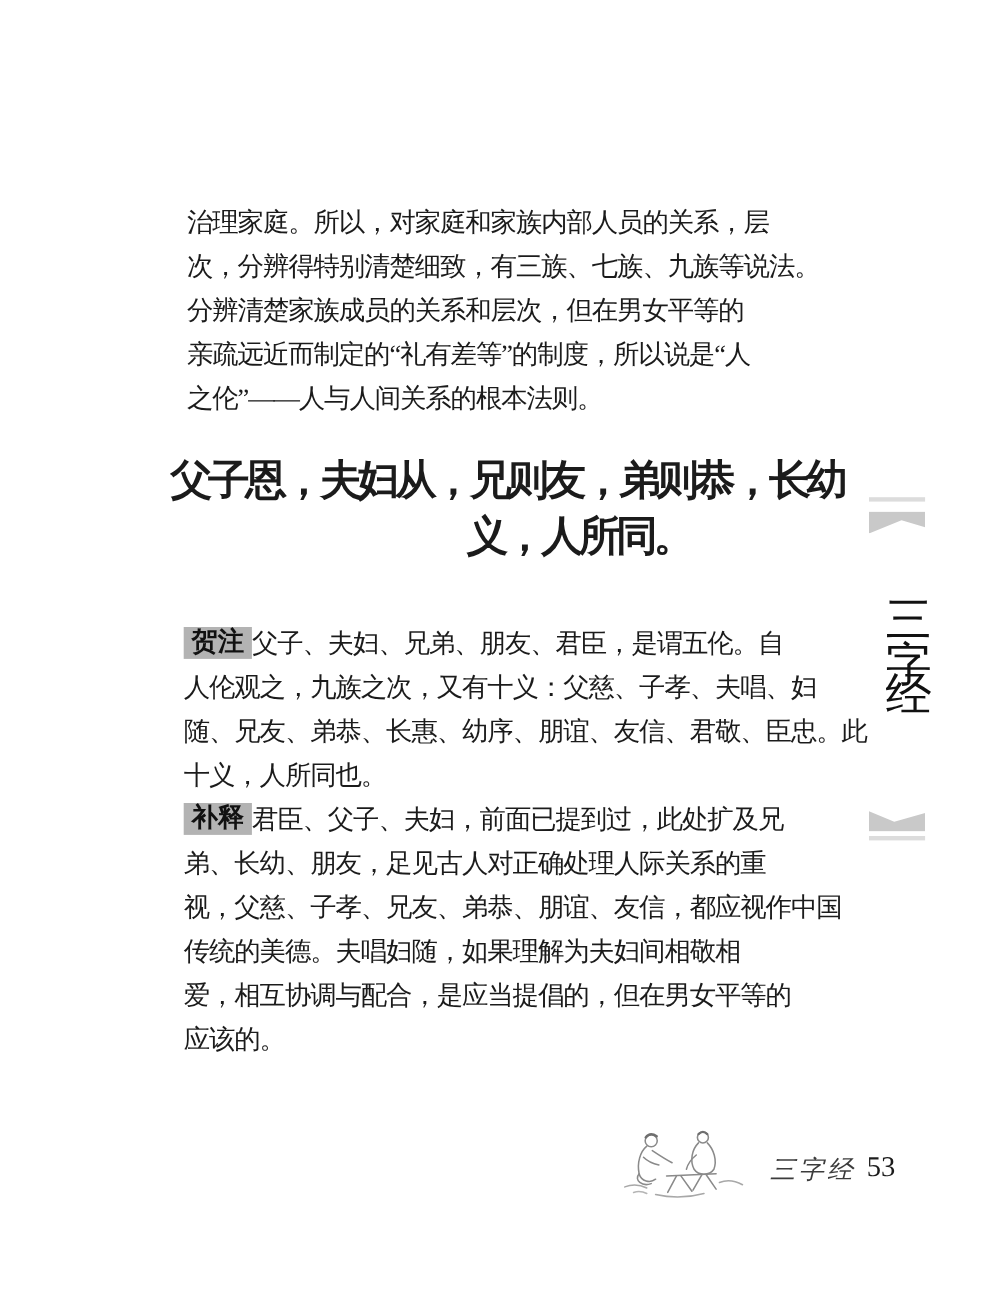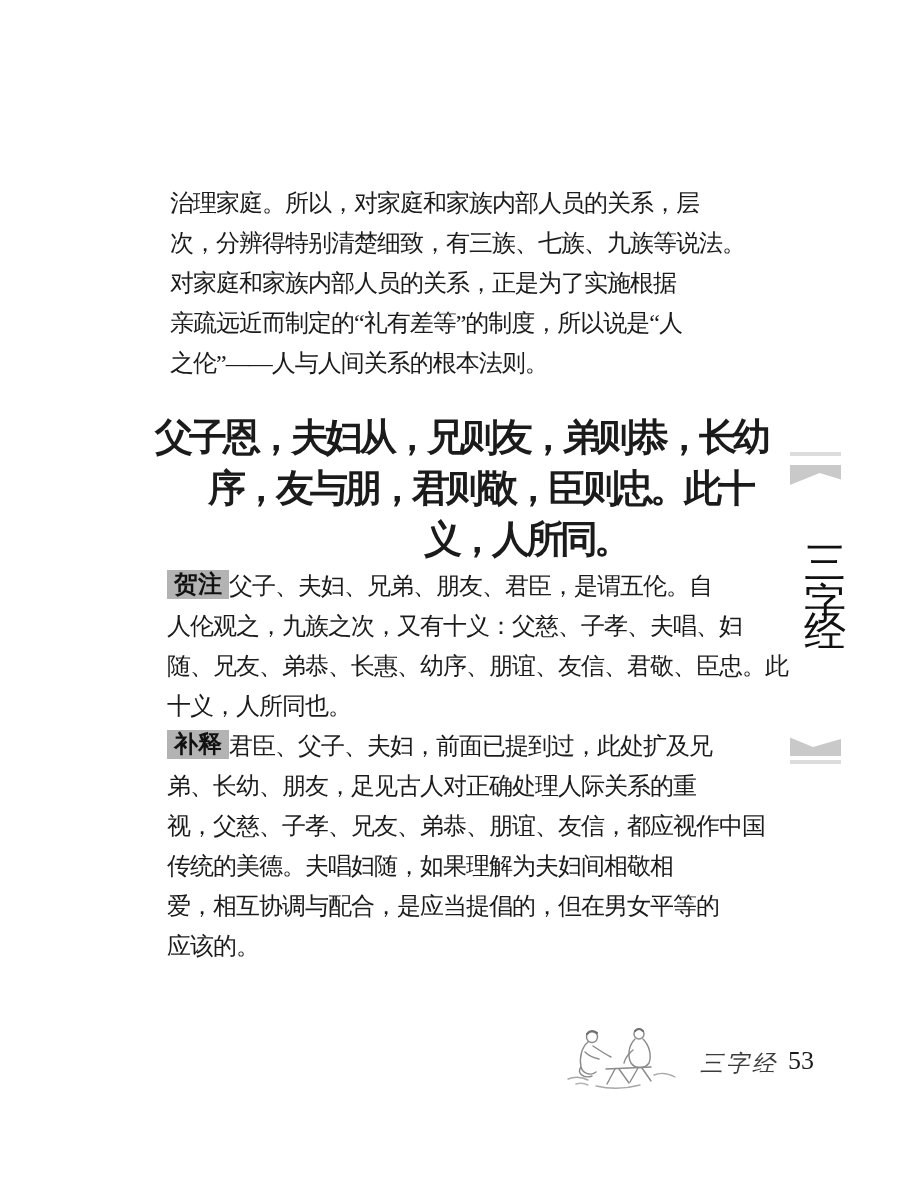--- a/index.html
+++ b/index.html
@@ -63,28 +63,27 @@
   }
 </style>
 </head>
 <body>
 
 <div class="page">
 
   <div class="intro">
     <div class="line">治理家庭。所以，对家庭和家族内部人员的关系，层</div>
     <div class="line">次，分辨得特别清楚细致，有三族、七族、九族等说法。</div>
-    <div class="line">对家庭和家族内部人员的关系，正是为了实施根据</div>
+    <div class="line">分辨清楚家族成员的关系和层次，但在男女平等的</div>
     <div class="line">亲疏远近而制定的“礼有差等”的制度，所以说是“人</div>
     <div class="line">之伦”——人与人间关系的根本法则。</div>
   </div>
 
   <div class="verse">
     <div class="line">父子恩，夫妇从，兄则友，弟则恭，长幼</div>
-    <div class="line indent-a">序，友与朋，君则敬，臣则忠。此十</div>
     <div class="line indent-b">义，人所同。</div>
   </div>
 
   <div class="anno anno-hezhu">
     <div class="line">
       <span class="label">贺注</span><span>父子、夫妇、兄弟、朋友、君臣，是谓五伦。自</span>
     </div>
     <div class="line">人伦观之，九族之次，又有十义：父慈、子孝、夫唱、妇</div>
     <div class="line">随、兄友、弟恭、长惠、幼序、朋谊、友信、君敬、臣忠。此</div>
     <div class="line">十义，人所同也。</div>

